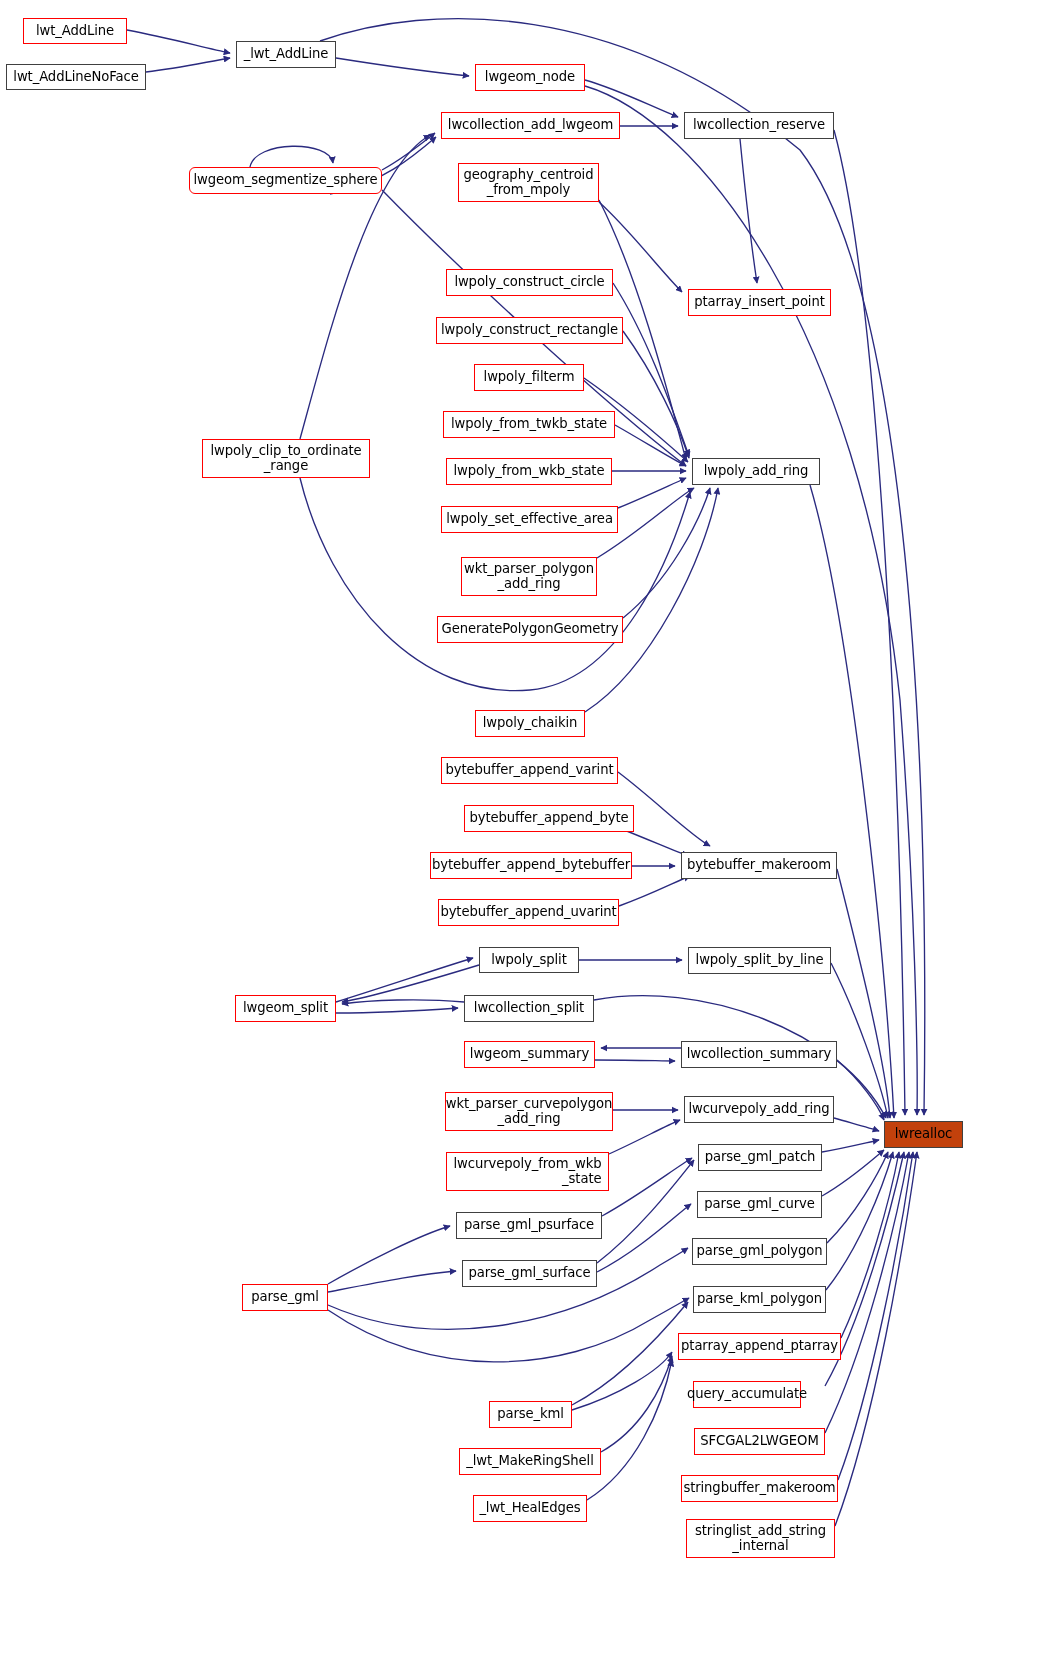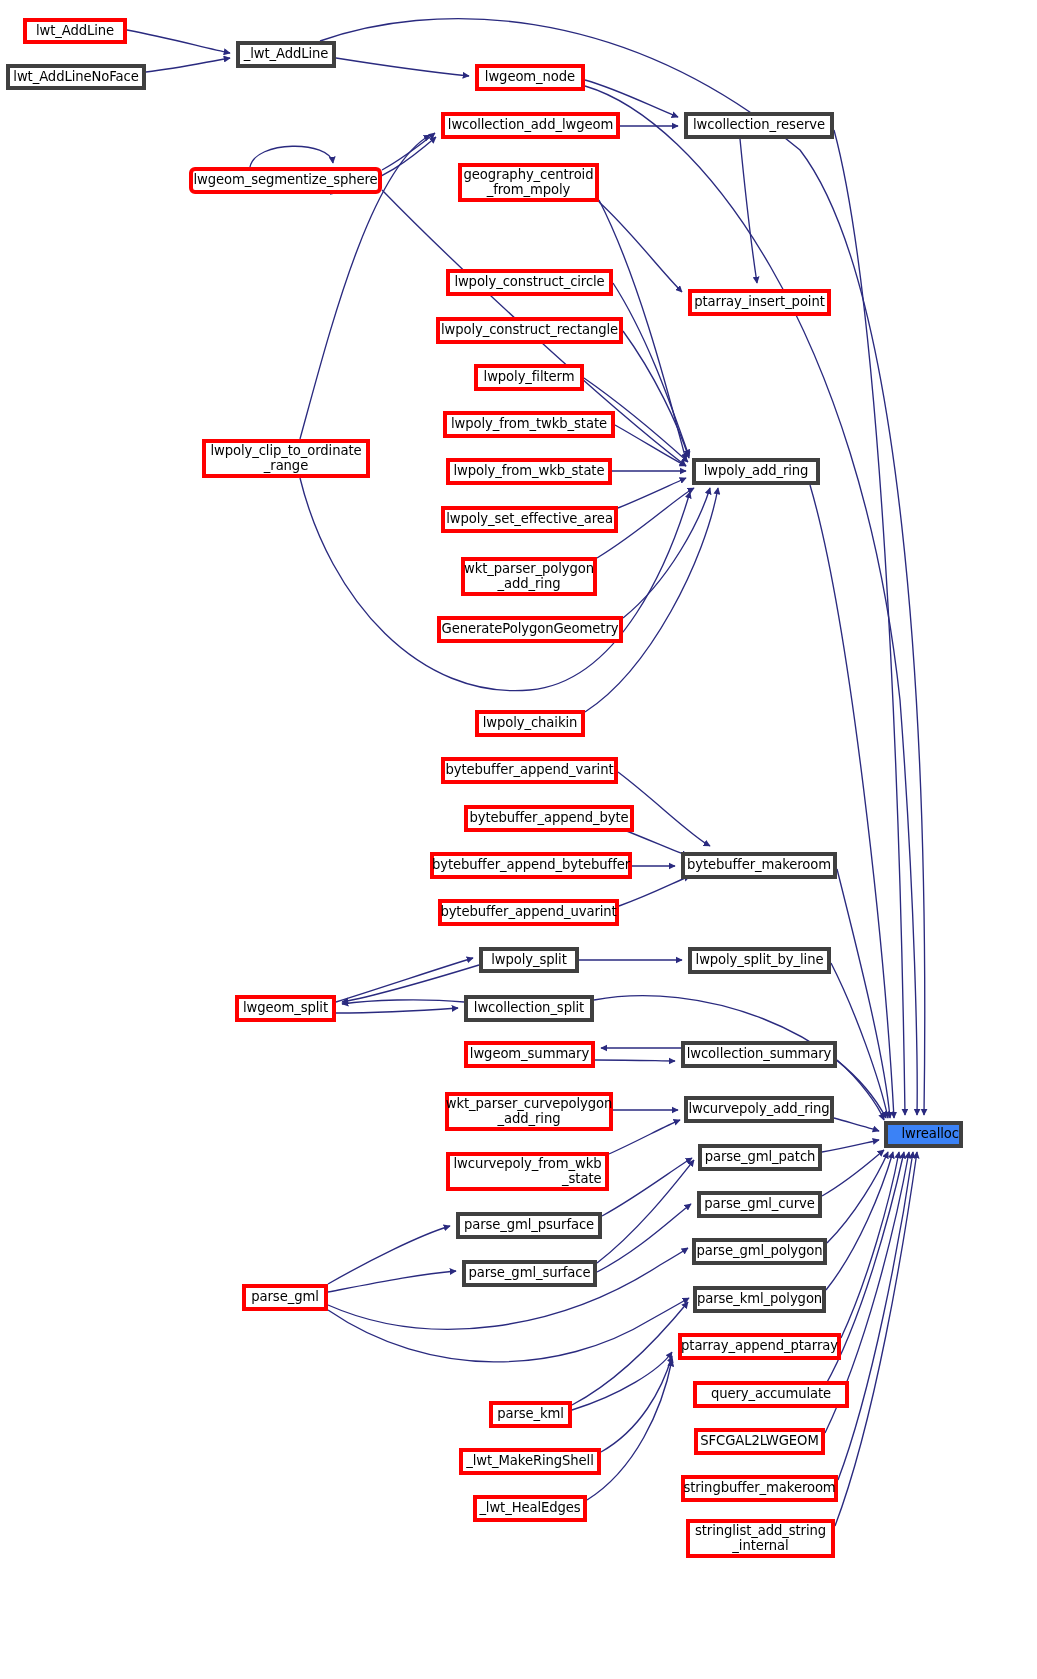--- a/index.html
+++ b/index.html
@@ -24,34 +24,33 @@
     pointer-events: none;
   }
   .node {
     position: absolute;
     box-sizing: border-box;
     display: flex;
     align-items: center;
     justify-content: center;
     text-align: center;
     background: #ffffff;
-    border: 4px solid #fca5a5;
+    border: 1px solid #fca5a5;
     font-size: 13.2px;
     line-height: 1.12;
     color: #000000;
     white-space: pre;
     letter-spacing: -0.1px;
     z-index: 5;
   }
   .node.red   { border-color: #ff0000; }
   .node.black { border-color: #404040; }
   .node.target {
-    background: #3b82f6;
+    background: #c2410c;
     border-color: #404040;
-    justify-content: flex-end;
   }
   .node span { display: block; }
 </style>
 </head>
 <body>
 
 <div id="canvas">
 
   <svg id="edges" viewBox="0 0 1037 1679" xmlns="http://www.w3.org/2000/svg">
     <defs>
@@ -170,21 +169,21 @@
       <div class="node black" style="left: 698px; top: 1144px; width: 124px; height: 27px;"><span>parse_gml_patch</span></div>
       <div class="node red" style="left: 446px; top: 1152px; width: 163px; height: 39px; text-align: right;"><span>lwcurvepoly_from_wkb
 _state</span></div>
       <div class="node black" style="left: 697px; top: 1191px; width: 125px; height: 27px;"><span>parse_gml_curve</span></div>
       <div class="node black" style="left: 456px; top: 1212px; width: 146px; height: 27px;"><span>parse_gml_psurface</span></div>
       <div class="node black" style="left: 692px; top: 1238px; width: 135px; height: 27px;"><span>parse_gml_polygon</span></div>
       <div class="node black" style="left: 462px; top: 1260px; width: 135px; height: 27px;"><span>parse_gml_surface</span></div>
       <div class="node black" style="left: 693px; top: 1286px; width: 133px; height: 27px;"><span>parse_kml_polygon</span></div>
       <div class="node red" style="left: 242px; top: 1284px; width: 86px; height: 27px;"><span>parse_gml</span></div>
       <div class="node red" style="left: 678px; top: 1333px; width: 163px; height: 27px;"><span>ptarray_append_ptarray</span></div>
-      <div class="node red" style="left: 693px; top: 1381px; width: 156px; height: 27px;"><span>query_accumulate</span></div>
+      <div class="node red" style="left: 693px; top: 1381px; width: 108px; height: 27px;"><span>query_accumulate</span></div>
       <div class="node red" style="left: 489px; top: 1401px; width: 83px; height: 27px;"><span>parse_kml</span></div>
       <div class="node red" style="left: 694px; top: 1428px; width: 131px; height: 27px; text-align: right;"><span>SFCGAL2LWGEOM</span></div>
       <div class="node red" style="left: 459px; top: 1448px; width: 142px; height: 27px;"><span>_lwt_MakeRingShell</span></div>
       <div class="node red" style="left: 681px; top: 1475px; width: 157px; height: 27px;"><span>stringbuffer_makeroom</span></div>
       <div class="node red" style="left: 473px; top: 1495px; width: 114px; height: 27px;"><span>_lwt_HealEdges</span></div>
       <div class="node red" style="left: 686px; top: 1519px; width: 149px; height: 39px;"><span>stringlist_add_string
 _internal</span></div>
     </div>
 
 </div>

